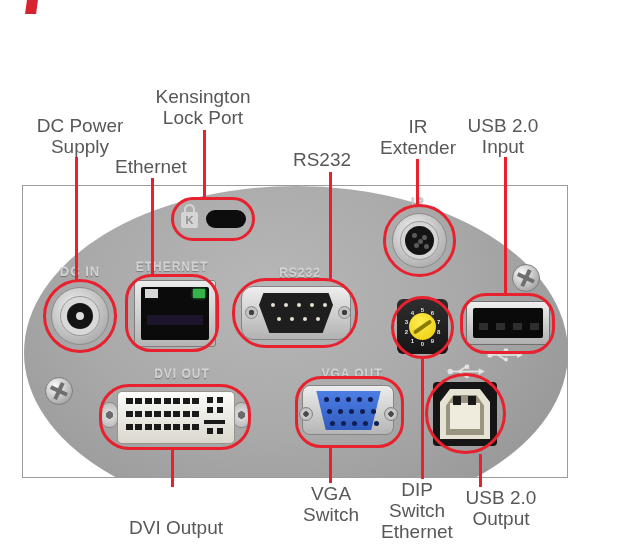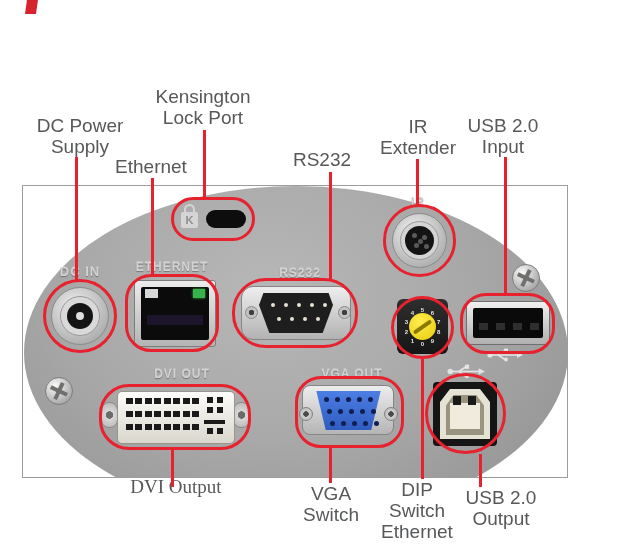--- a/index.html
+++ b/index.html
@@ -274,21 +274,21 @@
   <div class="callout" style="left:10px;top:115px;">DC Power
 Supply</div>
   <div class="callout" style="left:133px;top:86px;">Kensington
 Lock Port</div>
   <div class="callout" style="left:81px;top:156px;">Ethernet</div>
   <div class="callout" style="left:252px;top:149px;">RS232</div>
   <div class="callout" style="left:348px;top:116px;">IR
 Extender</div>
   <div class="callout" style="left:433px;top:115px;">USB 2.0
 Input</div>
-  <div class="callout" style="left:106px;top:476px;font-family:Liberation Serif, serif;">DVI Output</div>
+  <div class="callout" style="left:106px;top:517px;">DVI Output</div>
   <div class="callout" style="left:261px;top:483px;">VGA
 Switch</div>
   <div class="callout" style="left:347px;top:479px;">DIP
 Switch
 Ethernet</div>
   <div class="callout" style="left:431px;top:487px;">USB 2.0
 Output</div>
 
 </div>
 

